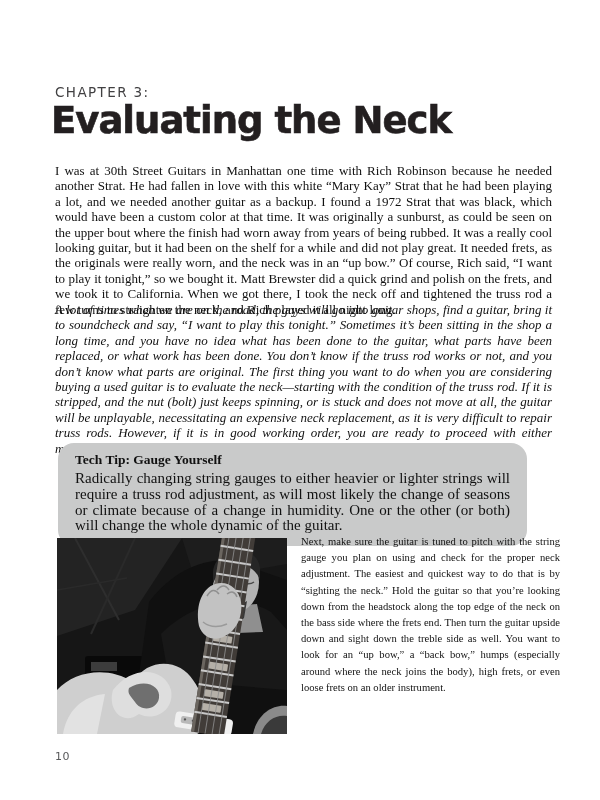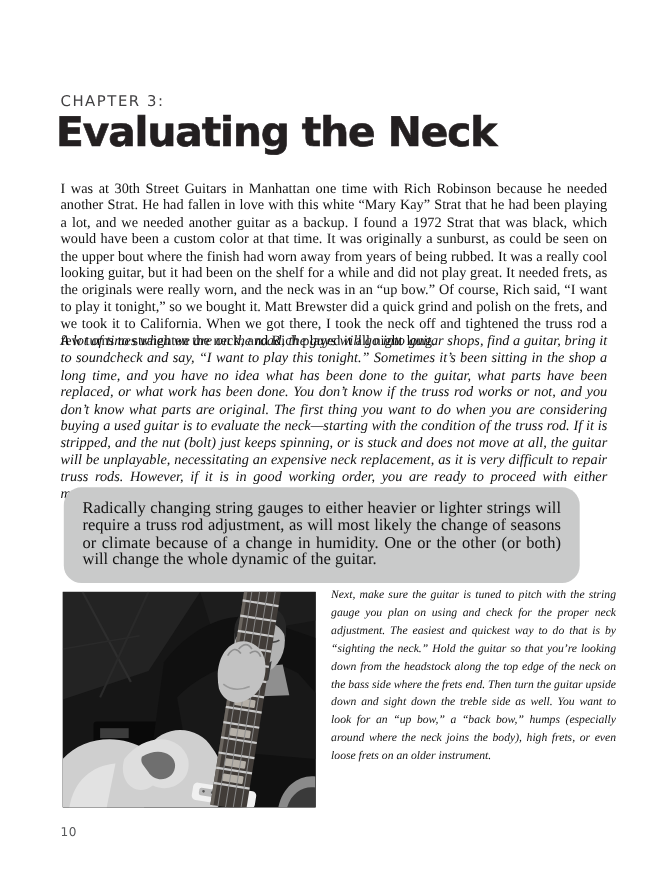--- a/index.html
+++ b/index.html
@@ -97,21 +97,20 @@
     font-weight: 700;
     letter-spacing: 0.4px;
     color: #231f20;
   }
   .necking-body {
     margin-top: 4px;
     font-size: 10.6px;
     line-height: 16.2px;
     text-align: justify;
     color: #111111;
-    font-style: italic;
   }
   .page-number {
     position: absolute;
     top: 750px;
     left: 55px;
     font-family: "DejaVu Sans", sans-serif;
     font-size: 11px;
     color: #58595b;
     letter-spacing: 0.5px;
     text-align: right;
@@ -124,20 +123,21 @@
 
   <div class="kicker">CHAPTER 3:</div>
 
   <h1 class="chapter-title" style="margin:0;">Evaluating the Neck</h1>
 
   <p class="body-par p1" style="margin:0;">I was at 30th Street Guitars in Manhattan one time with Rich Robinson because he needed another Strat. He had fallen in love with this white “Mary Kay” Strat that he had been playing a lot, and we needed another guitar as a backup. I found a 1972 Strat that was black, which would have been a custom color at that time. It was originally a sunburst, as could be seen on the upper bout where the finish had worn away from years of being rubbed. It was a really cool looking guitar, but it had been on the shelf for a while and did not play great. It needed frets, as the originals were really worn, and the neck was in an “up bow.” Of course, Rich said, “I want to play it tonight,” so we bought it. Matt Brewster did a quick grind and polish on the frets, and we took it to California. When we got there, I took the neck off and tightened the truss rod a few turns to straighten the neck, and Rich played it all night long.</p>
 
   <p class="body-par p2" style="margin:0;">A lot of times when we are on the road, the guys will go into guitar shops, find a guitar, bring it to soundcheck and say, “I want to play this tonight.” Sometimes it’s been sitting in the shop a long time, and you have no idea what has been done to the guitar, what parts have been replaced, or what work has been done. You don’t know if the truss rod works or not, and you don’t know what parts are original. The first thing you want to do when you are considering buying a used guitar is to evaluate the neck—starting with the condition of the truss rod. If it is stripped, and the nut (bolt) just keeps spinning, or is stuck and does not move at all, the guitar will be unplayable, necessitating an expensive neck replacement, as it is very difficult to repair truss rods. However, if it is in good working order, you are ready to proceed with either maintaining or restoring the good health of your new neck!</p>
 
   <div class="tech-tip">
+    <div class="tech-tip-title">Tech Tip: Gauge Yourself</div>
     <div class="tech-tip-body">Radically changing string gauges to either heavier or lighter strings will require a truss rod adjustment, as will most likely the change of seasons or climate because of a change in humidity. One or the other (or both) will change the whole dynamic of the guitar.</div>
   </div>
 
   <div class="photo-frame">
     <svg width="230" height="196" viewBox="0 0 230 196" xmlns="http://www.w3.org/2000/svg">
 
       <rect width="230" height="196" fill="#161616"></rect>
       <polygon points="0,0 125,0 78,72 0,98" fill="#232323"></polygon>
       <polygon points="125,0 230,0 230,26 138,42" fill="#1d1d1d"></polygon>
       <line x1="18" y1="0" x2="62" y2="82" stroke="#2e2e2e" stroke-width="2"></line>

